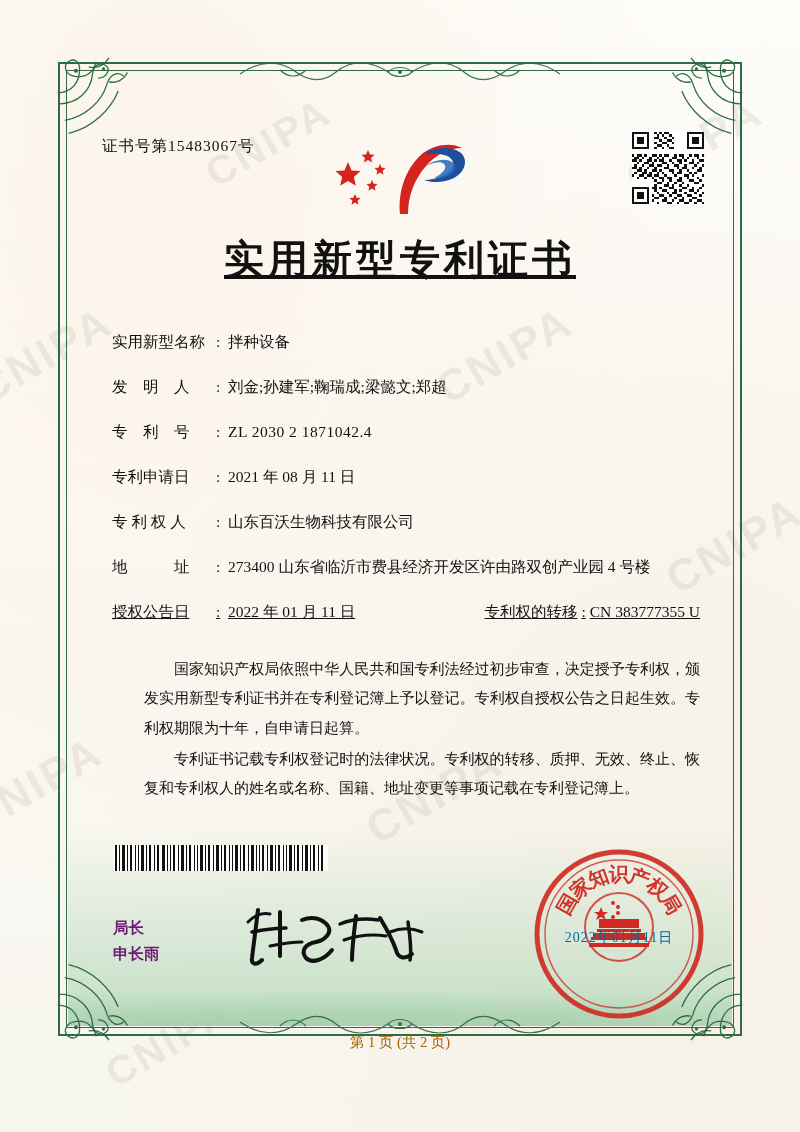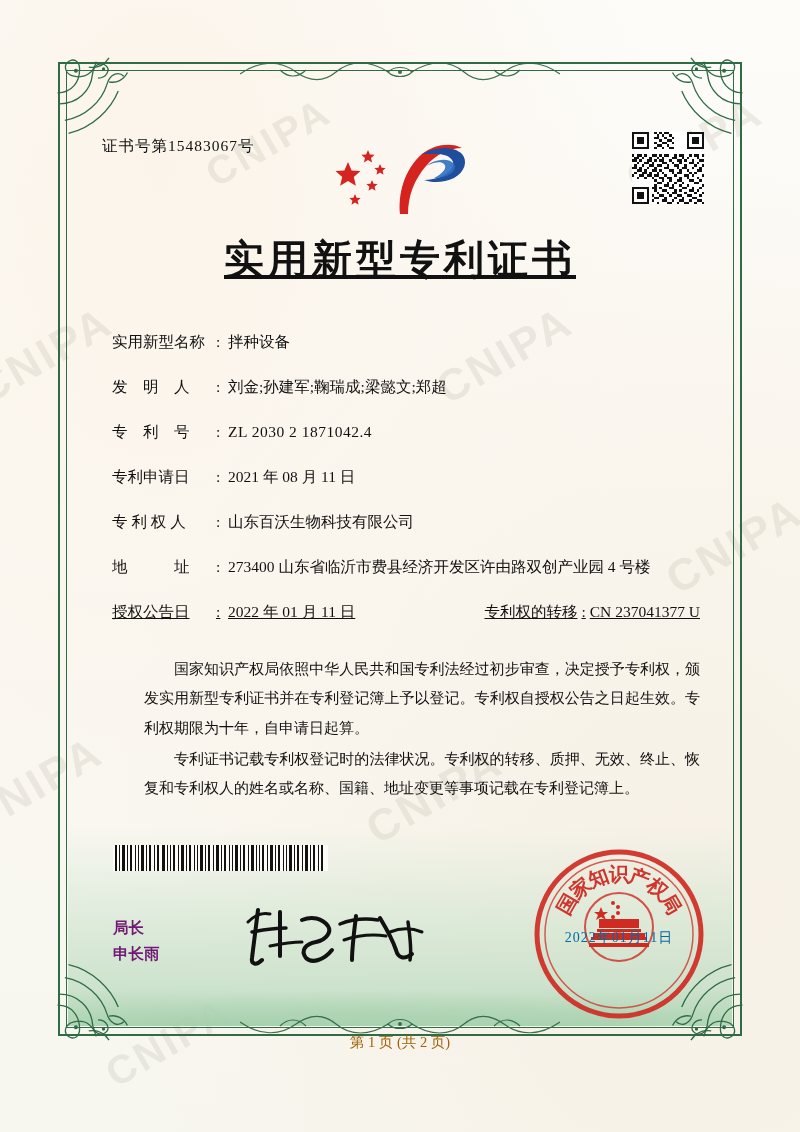--- a/index.html
+++ b/index.html
@@ -595,21 +595,21 @@
         <span class="field-label">地　　　址</span>
         <span class="field-colon">:</span>
         <span class="field-value">273400  山东省临沂市费县经济开发区许由路双创产业园 4 号楼</span>
       </div>
       <div class="field-row pub">
         <span class="field-label">授权公告日</span>
         <span class="field-colon">:</span>
         <span class="field-value">2022 年 01 月 11 日</span>
         <span class="row-inline-extra">专利权的转移</span>
         <span style="margin:0 4px">:</span>
-        <span>CN 237041377 U</span>
+        <span>CN 383777355 U</span>
       </div>
     </div>
 
     <div class="para">
       <p>国家知识产权局依照中华人民共和国专利法经过初步审查，决定授予专利权，颁发实用新型专利证书并在专利登记簿上予以登记。专利权自授权公告之日起生效。专利权期限为十年，自申请日起算。</p>
       <p>专利证书记载专利权登记时的法律状况。专利权的转移、质押、无效、终止、恢复和专利权人的姓名或名称、国籍、地址变更等事项记载在专利登记簿上。</p>
     </div>
 
     <div class="barcode">
       <svg width="215" height="26" viewBox="0 0 215 26" shape-rendering="crispEdges">

